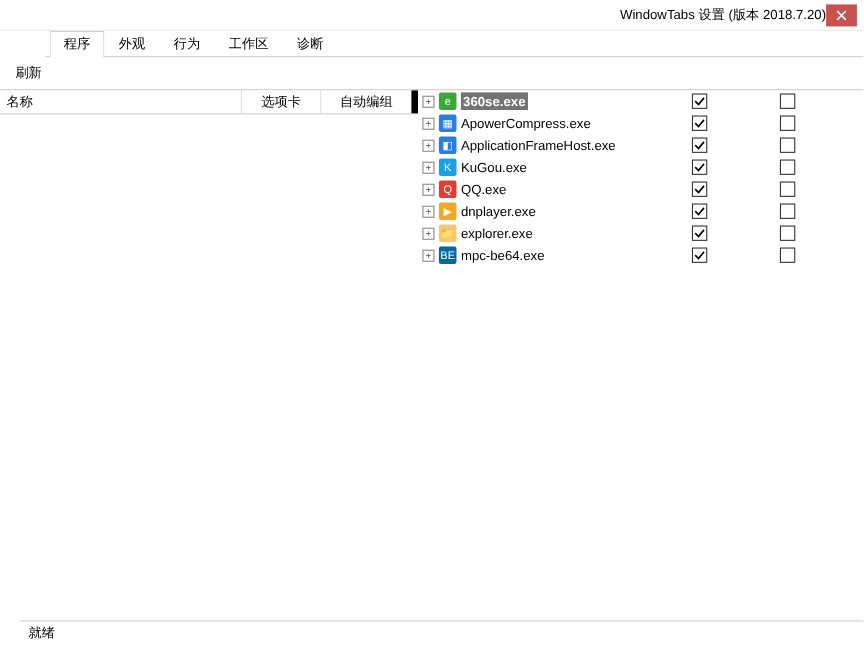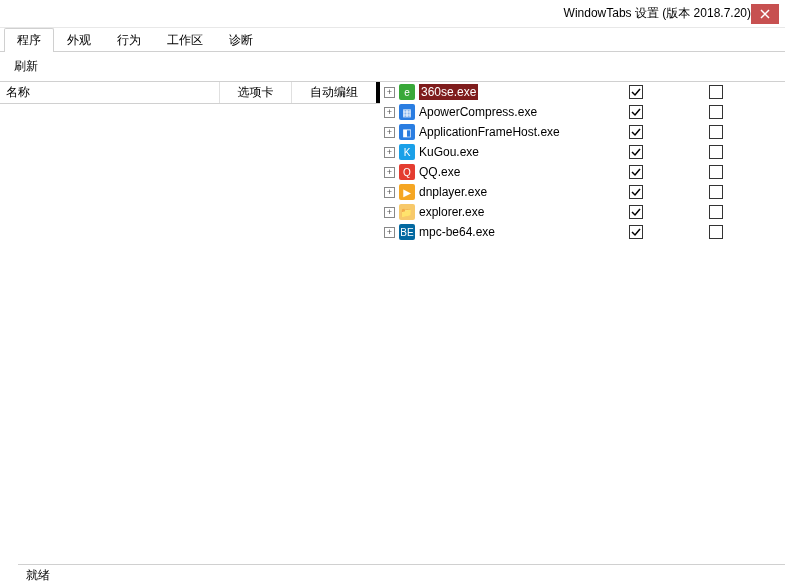--- a/index.html
+++ b/index.html
@@ -31,20 +31,21 @@
     display: flex; align-items: center; justify-content: center;
     font-size: 12px;
     cursor: pointer;
   }
   .tabs {
     display: flex;
     align-items: stretch;
     height: 24px;
     border-bottom: 1px solid #d0d0d0;
     padding-left: 4px;
+    margin-left: 41px;
   }
   .tab {
     padding: 3px 12px 2px 12px;
     border: 1px solid transparent;
     border-bottom: none;
     cursor: pointer;
     font-size: 12px;
     position: relative;
   }
   .tab.active {
@@ -70,34 +71,35 @@
     overflow: hidden;
   }
   .headers {
     display: flex;
     height: 22px;
     border-bottom: 1px solid #d0d0d0;
     align-items: center;
   }
   .col-name { width: 220px; padding-left: 6px; border-right: 1px solid #e0e0e0; height:100%; display:flex; align-items:center;}
   .col-tab { width: 72px; text-align: center; border-right: 1px solid #e0e0e0; height:100%; display:flex; align-items:center; justify-content:center;}
-  .col-auto { width: 88px; text-align: center; border-right: 4px solid #000000; height:100%; display:flex; align-items:center; justify-content:center;}
+  .col-auto { width: 88px; text-align: center; border-right: 6px solid #000000; height:100%; display:flex; align-items:center; justify-content:center;}
   .rows { flex:1; overflow:auto; }
   .row {
     display: flex;
     height: 20px;
     align-items: center;
   }
   .row .cell-name { width: 220px; display:flex; align-items:center; gap:4px; padding-left:4px;}
   .row .cell-tab { width: 72px; display:flex; justify-content:center; }
   .row .cell-auto { width: 88px; display:flex; justify-content:center; }
   .row.selected .name-text {
-    background: #7f1d1d;
+    background: #737373;
     color: #fff;
     padding: 1px 2px;
+    font-weight: bold;
   }
   .expander {
     width: 11px; height: 11px;
     border: 1px solid #888;
     display:flex; align-items:center; justify-content:center;
     font-size: 9px; line-height: 1;
     color:#555;
     background:#fff;
     cursor:pointer;
   }

